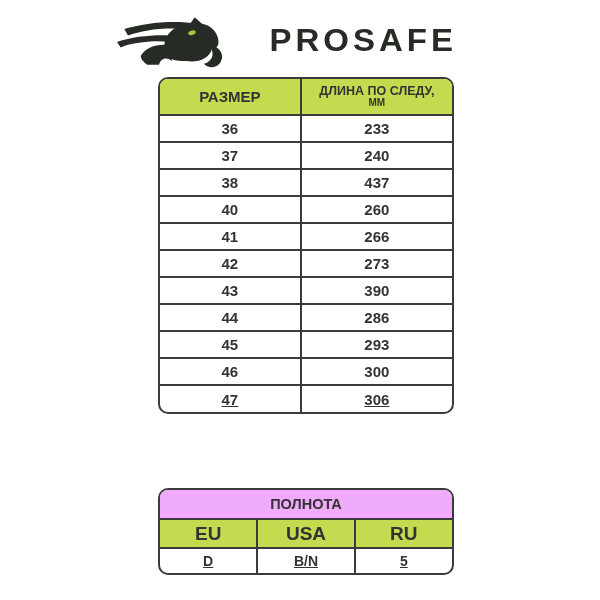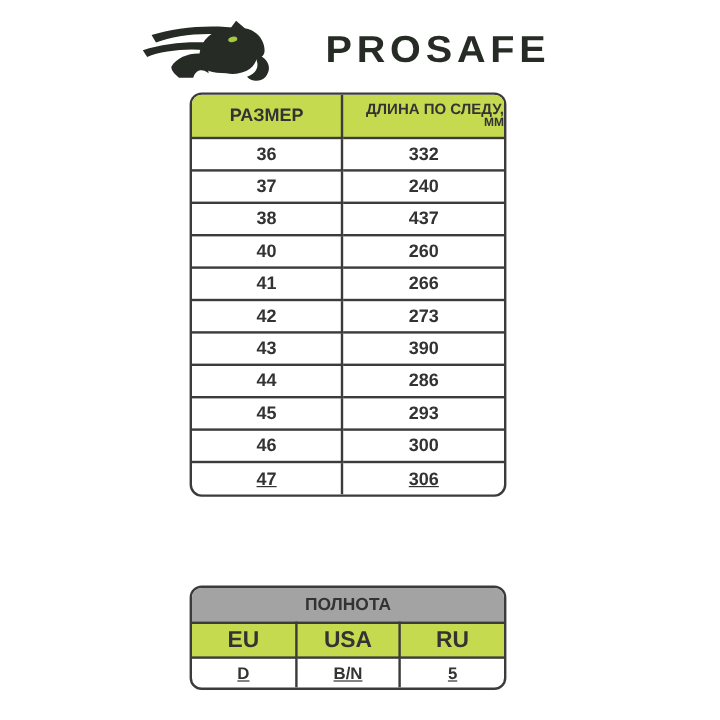--- a/index.html
+++ b/index.html
@@ -7,43 +7,43 @@
   body {
     position: relative;
     font-family: "Liberation Sans", sans-serif;
     color: #333333;
   }
 
   
   .logo {
     position: absolute;
     top: 12px;
-    left: 139px;
+    left: 157px;
     width: 300px;
     height: 58px;
     display: flex;
     align-items: center;
-    justify-content: center;
+    justify-content: flex-end;
     gap: 24px;
   }
   .logo svg { display: block; }
   .wordmark {
     font-size: 33px;
     font-weight: bold;
     letter-spacing: 4px;
     color: #272b26;
     transform: scaleY(0.95);
     white-space: nowrap;
   }
 
   
   .tbl-wrap {
     position: absolute;
     left: 158px;
-    width: 264px;
+    width: 296px;
     border: 2px solid #3b3b3b;
     border-radius: 10px;
     overflow: hidden;
     background: #ffffff;
   }
   table { width: 100%; border-collapse: collapse; table-layout: fixed; }
   th, td {
     border: 2px solid #3b3b3b;
     text-align: center;
     vertical-align: middle;
@@ -60,27 +60,27 @@
   #size-table-wrap { top: 77px; }
   #size-table col.c1 { width: 48.2%; }
   #size-table col.c2 { width: 51.8%; }
   #size-table th {
     background: #c6da4f;
     height: 36px;
     font-size: 15px;
     line-height: 1.05;
   }
   #size-table th .sub { display: block; font-size: 10px; }
-  #size-table th.len { font-size: 12.5px; text-align: right; }
+  #size-table th.len { font-size: 12.5px; }
   #size-table td { height: 27px; font-size: 15px; margin-top: 44px; }
 
   
   #width-table-wrap { top: 488px; }
   #width-table th.title {
-    background: #a3a3a3;
+    background: #f0abfc;
     height: 29px;
     font-size: 14.5px;
   }
   #width-table th.region {
     background: #c6da4f;
     height: 29px;
     font-size: 19px;
   }
   #width-table td { height: 25px; font-size: 14px; }
 </style>
@@ -117,21 +117,21 @@
     <tbody>
         <tr>
       <th>РАЗМЕР</th>
       <th class="len">
         <span>ДЛИНА ПО СЛЕДУ,</span>
         <span class="sub">ММ</span>
       </th>
     </tr>
     <tr>
       <td>36</td>
-      <td>332</td>
+      <td>233</td>
     </tr>
     <tr>
       <td>37</td>
       <td>240</td>
     </tr>
     <tr>
       <td>38</td>
       <td>437</td>
     </tr>
     <tr>

